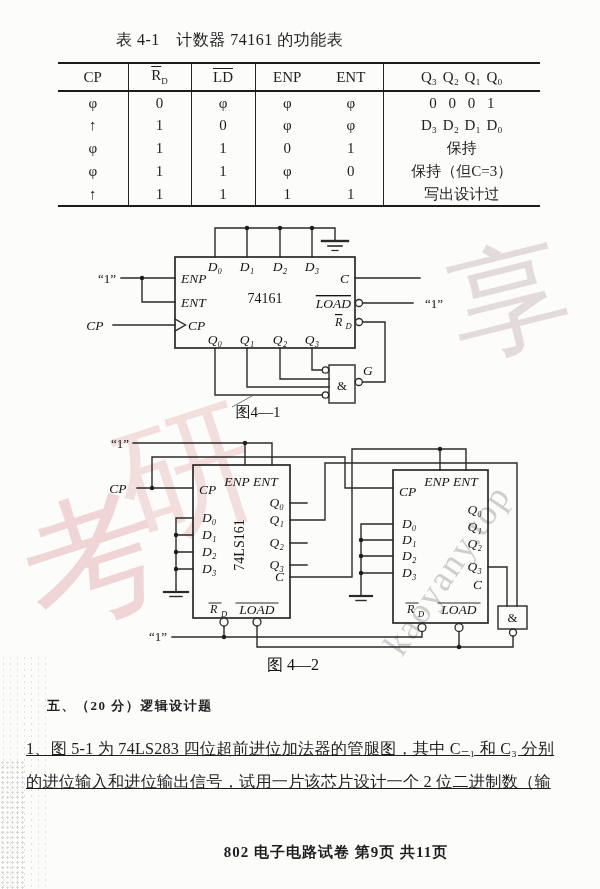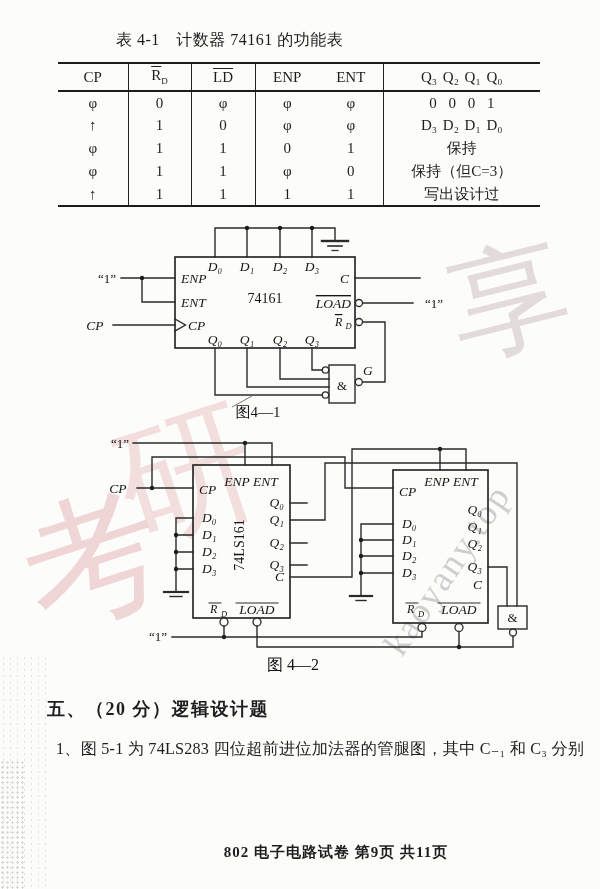--- a/index.html
+++ b/index.html
@@ -27,23 +27,23 @@
   text{fill:#141414;}
   .pit{font:italic 13.5px "Liberation Serif","DejaVu Serif",serif;}
   .pit12{font:italic 12px "Liberation Serif","DejaVu Serif",serif;}
   .psub{font:italic 8.5px "Liberation Serif","DejaVu Serif",serif;}
   .chipnum{font:14px "Liberation Serif","DejaVu Serif",serif;}
   .constq{font:13px "Liberation Serif","DejaVu Serif",serif;}
   .amp{font:13px "Liberation Serif","DejaVu Serif",serif;}
   .figcap{font:15px "Liberation Serif","DejaVu Serif",serif;}
   .figcap2{font:16px "Liberation Serif","DejaVu Serif",serif;}
   
-  .sec-heading{position:absolute;left:47px;top:697px;font-size:18px;font-weight:bold;
+  .sec-heading{position:absolute;left:47px;top:697px;font-size:13px;font-weight:bold;
         letter-spacing:1.5px;white-space:nowrap;}
-  .para{position:absolute;left:56px;font-size:16.2px;white-space:nowrap;letter-spacing:.2px;}
+  .para{position:absolute;left:26px;font-size:16.2px;white-space:nowrap;letter-spacing:.2px;text-decoration:underline;}
   .p1{top:738px;} .p2{top:771px;} .p3{top:804px;}
   .footer{position:absolute;left:36px;top:843px;width:600px;text-align:center;
         font-size:15px;font-weight:bold;letter-spacing:1px;white-space:nowrap;}
   
   .wm{position:absolute;pointer-events:none;white-space:nowrap;}
   .wm-a{left:24px;top:468px;font-size:138px;color:rgba(222,160,160,.42);transform:rotate(-18deg);}
   .wm-b{left:118px;top:382px;font-size:138px;color:rgba(222,165,165,.34);transform:rotate(-18deg);}
   .wm-c{left:450px;top:222px;font-size:118px;color:rgba(200,186,186,.5);transform:rotate(-14deg);}
   .wm-site{left:392px;top:630px;font-size:36px;letter-spacing:2px;color:rgba(178,178,178,.62);
         transform:rotate(-56deg);transform-origin:0 50%;}
@@ -275,16 +275,17 @@
       <text class="pit" x="459" y="614" text-anchor="middle">LOAD</text>
 
       <text class="constq" x="158" y="641" text-anchor="middle">“1”</text>
       <text class="amp" x="512.5" y="622" text-anchor="middle">&amp;</text>
       <text class="figcap2" x="293" y="670" text-anchor="middle">图 4—2</text>
     </g>
   </svg>
 
   <div class="sec-heading">五、（20 分）逻辑设计题</div>
   <div class="para p1">1、图 5-1 为 74LS283 四位超前进位加法器的管腿图，其中 C₋₁ 和 C₃ 分别</div>
+  <div class="para p2">的进位输入和进位输出信号，试用一片该芯片设计一个 2 位二进制数（输</div>
 
   <div class="footer">802 电子电路试卷 第9页 共11页</div>
 
 </div>
 
 </body></html>

